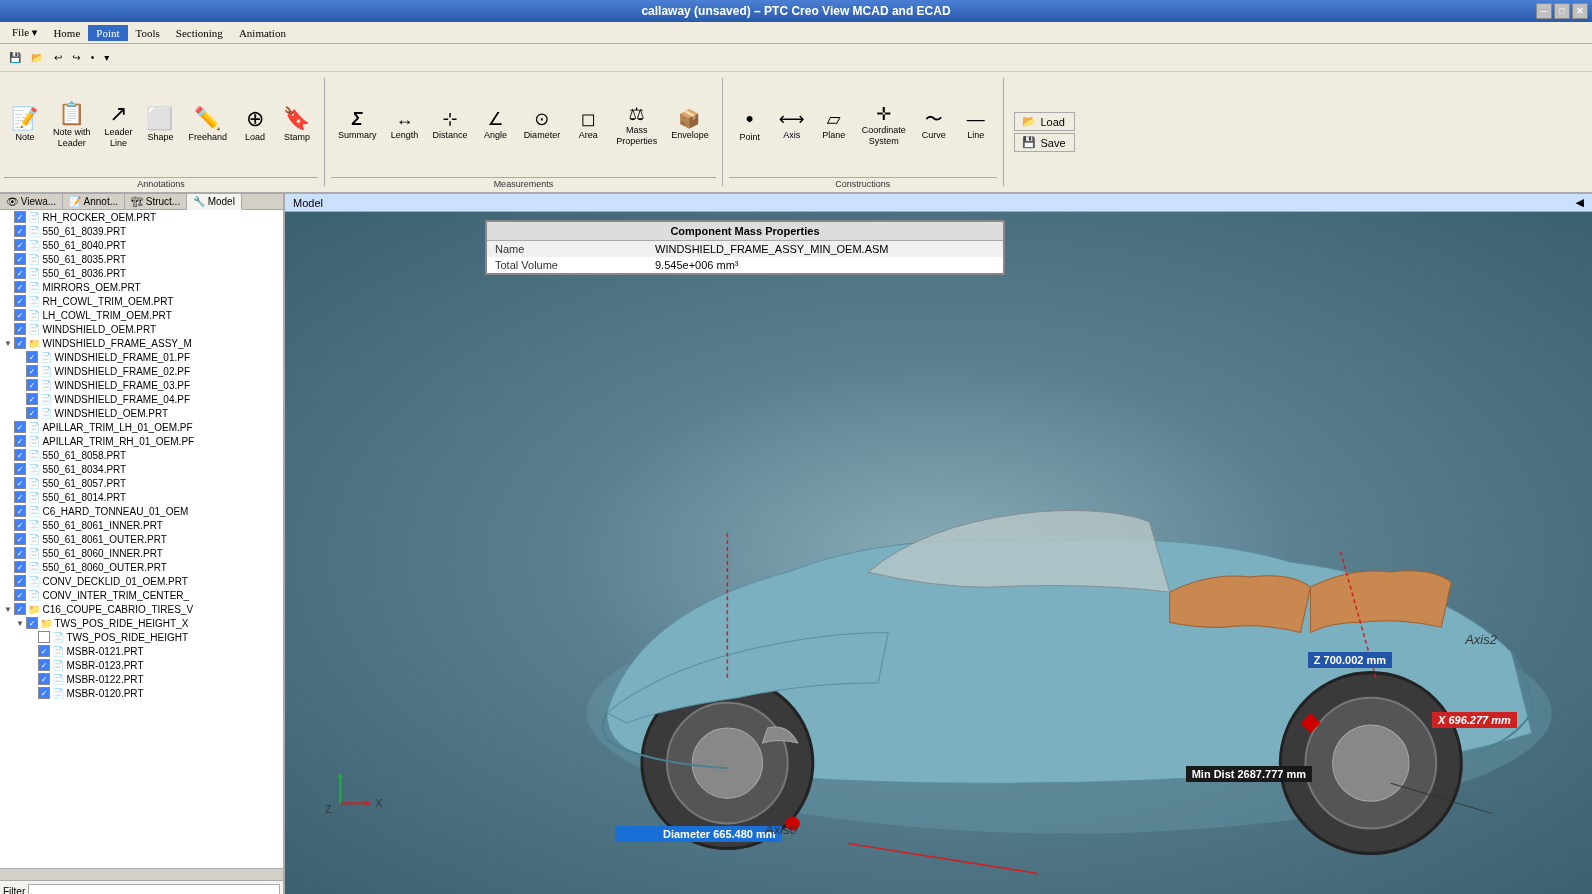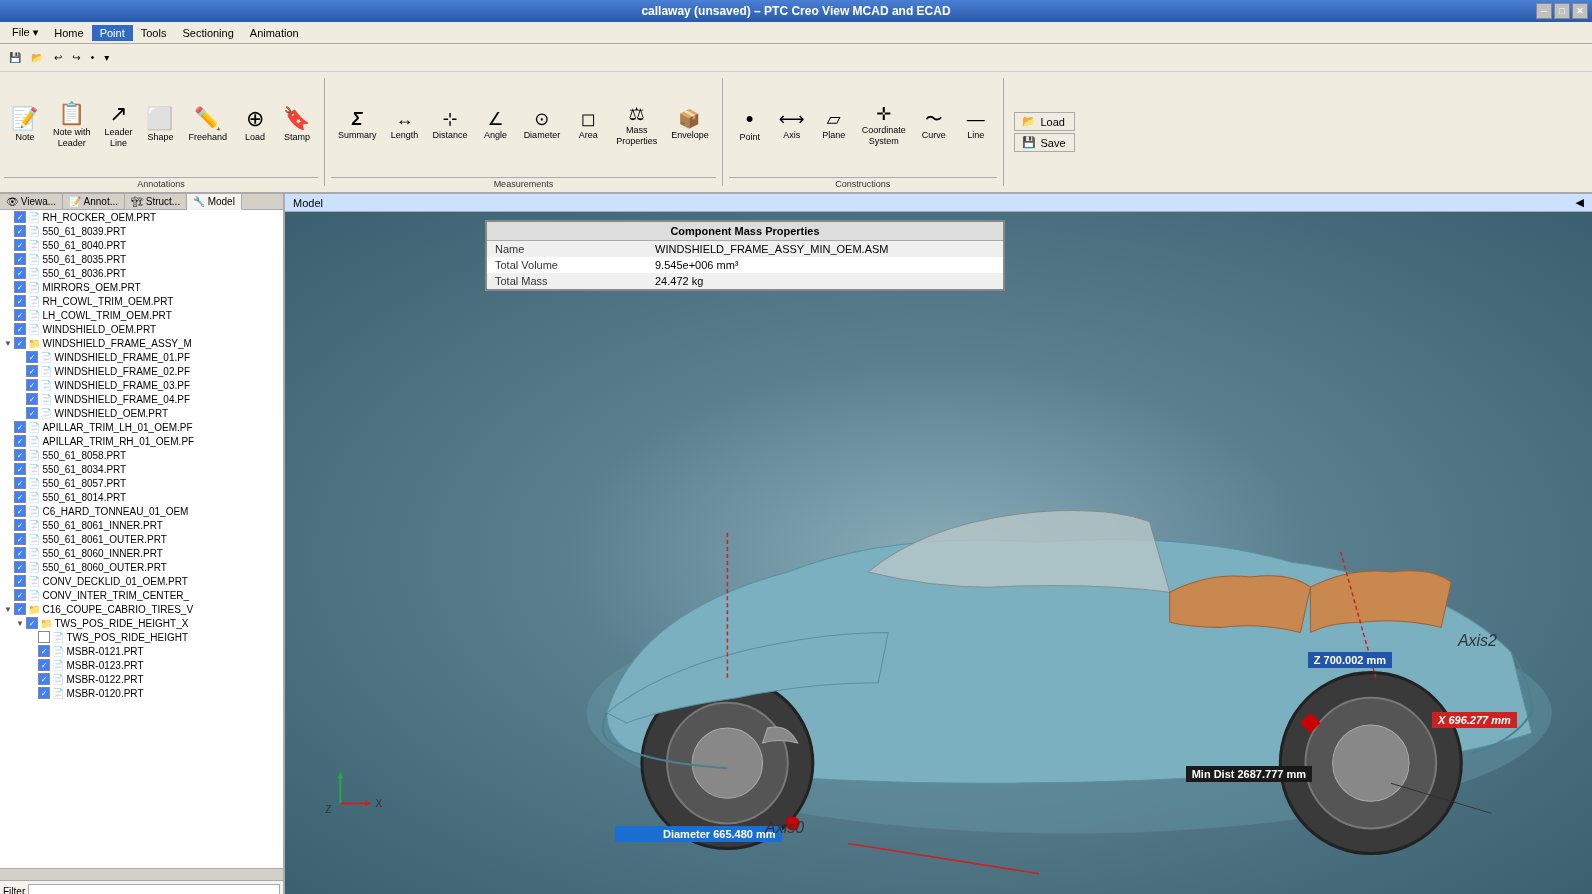--- a/index.html
+++ b/index.html
@@ -34,20 +34,21 @@
     }
 
     
     #menubar {
       background: #f0ece0;
       height: 22px;
       display: flex;
       align-items: center;
       padding: 0 4px;
       border-bottom: 1px solid #aaa;
+      font-family: Liberation Serif, serif;
     }
     .menu-item {
       padding: 2px 8px;
       cursor: pointer;
       font-size: 11px;
       color: #000;
     }
     .menu-item.active { background: #316ac5; color: white; }
 
     
@@ -286,21 +287,21 @@
       border-radius: 0;
       white-space: nowrap;
     }
     .measurement-badge.z-badge { background: #2255aa; }
     .measurement-badge.y-badge { background: #22aa44; }
     .measurement-badge.x-badge { background: #cc2222; font-style: italic; }
     .measurement-badge.diameter { background: #1a6fd4; }
 
     .axis-label {
       position: absolute;
-      font-size: 16px;
+      font-size: 13px;
       color: #333;
       font-style: italic;
     }
 
     .toolbar-section-wrapper {
       display: flex;
       flex-direction: column;
       align-items: stretch;
     }
     .section-buttons-row {
@@ -715,24 +716,20 @@
         <table id="mass-props-table">
           <tbody>
               <tr>
             <td>Name</td>
             <td>WINDSHIELD_FRAME_ASSY_MIN_OEM.ASM</td>
           </tr>
           <tr>
             <td>Total Volume</td>
             <td>9.545e+006 mm³</td>
           </tr>
-          <tr>
-            <td>Total Mass</td>
-            <td>24.472 kg</td>
-          </tr>
         </tbody>
           </table>
       </div>
 
       <svg style="position:absolute;top:0;left:0;width:100%;height:100%;pointer-events:none;" viewBox="0 0 1300 650">
 
         <ellipse cx="780" cy="480" rx="480" ry="120" fill="#6a9aaa" opacity="0.4"></ellipse>
 
         <path d="M 320 480 Q 350 380 500 340 Q 600 300 750 310 Q 900 300 1000 330 Q 1150 350 1220 420 L 1240 500 Q 1180 520 1100 530 Q 900 550 700 550 Q 500 550 380 530 Q 320 520 320 480 Z" fill="#7ab0c0" stroke="#5a90a0" stroke-width="1"></path>
 

